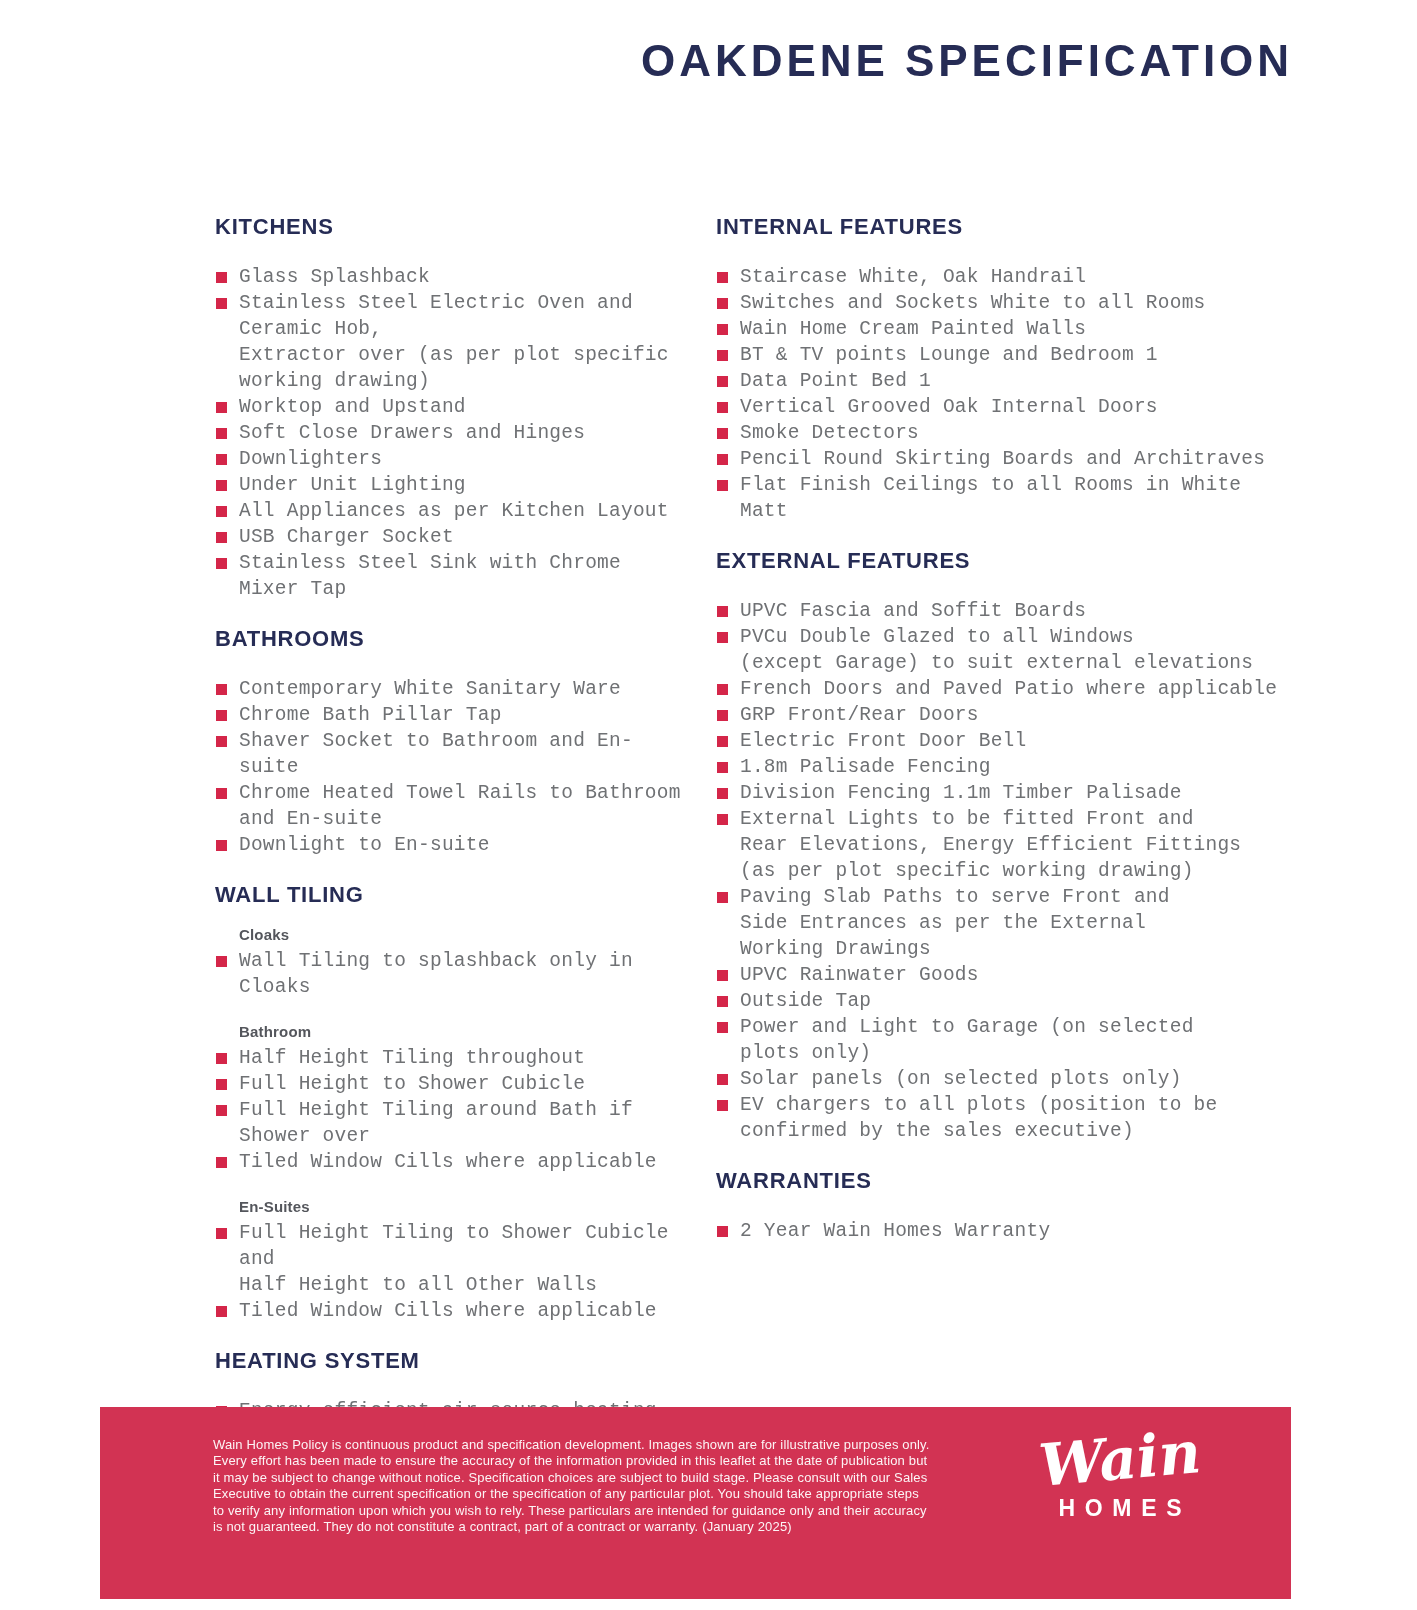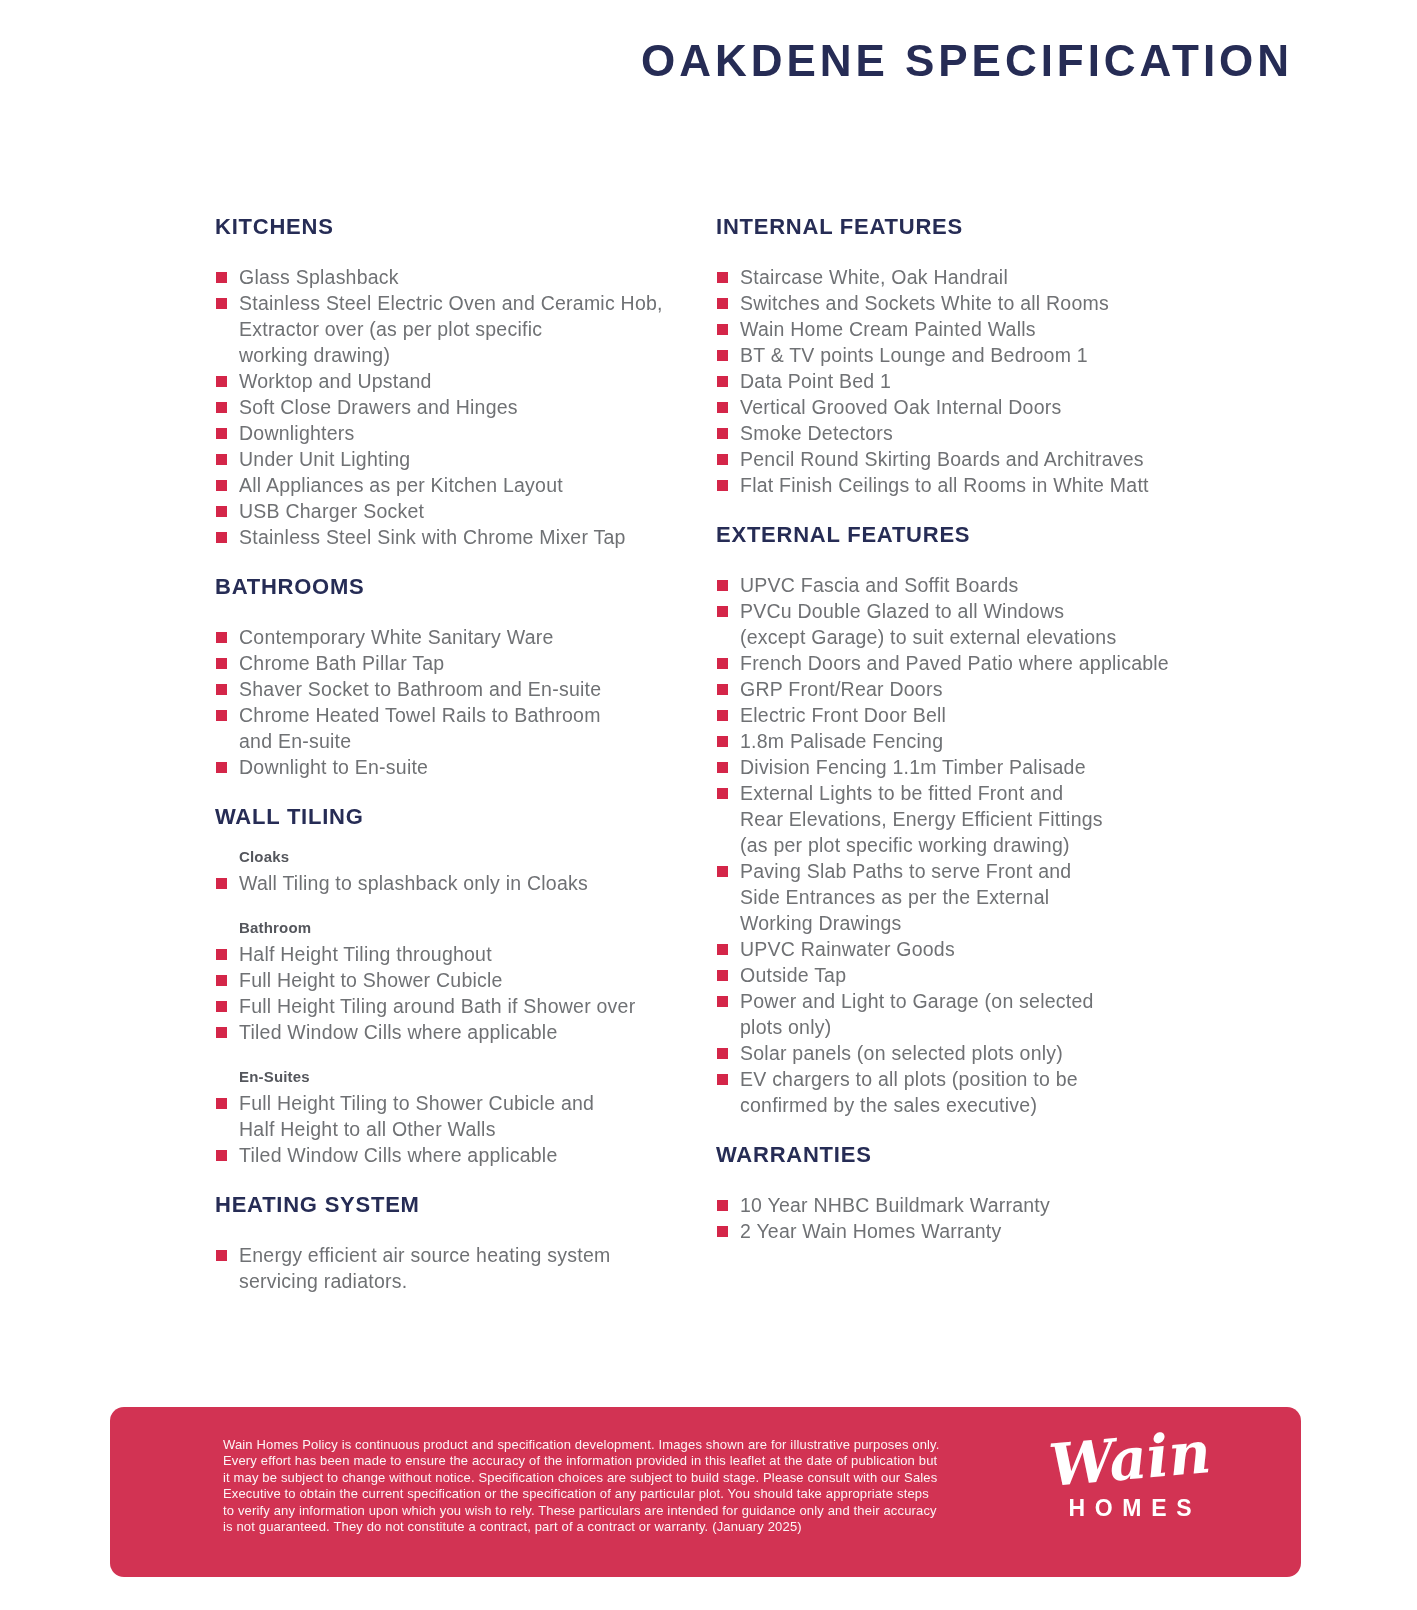--- a/index.html
+++ b/index.html
@@ -18,42 +18,41 @@
     color:var(--navy,#262C55);
   }
   .col{position:absolute;top:214px;}
   .col-left{left:215px;width:475px;}
   .col-right{left:716px;width:575px;}
   .spec-section + .spec-section{margin-top:24px;}
   h2.section-heading{
     margin:0;font-size:22px;line-height:26px;font-weight:bold;
     letter-spacing:0.035em;color:var(--navy,#262C55);
   }
-  ul.spec-list{list-style:none;margin:24px 0 0 0;padding:0;}
+  ul.spec-list{list-style:none;margin:24px 0 0 0;padding:0;font-family:Liberation Mono, monospace;}
   ul.spec-list li{
     position:relative;padding-left:24px;
     font-size:19.5px;line-height:26px;letter-spacing:0.012em;
     color:var(--body-gray,#6F7174);
     white-space:pre-line;
   }
   .bullet{
     position:absolute;left:1px;top:7.5px;width:11px;height:11px;
     background:var(--bullet-red,#D42649);
   }
   h3.subheading{
     margin:19px 0 0 24px;
     font-size:15px;line-height:26px;font-weight:bold;
     letter-spacing:0.012em;color:var(--subheading-gray,#54565C);
   }
   h2.section-heading + h3.subheading{margin-top:14px;}
   h3.subheading + ul.spec-list{margin-top:0;}
   footer.footer{
-    position:absolute;left:110px;top:1407px;width:1191px;height:170px;
+    position:absolute;left:100px;top:1407px;width:1191px;height:192px;
     background:var(--footer-red,#D23353);
-    border-radius:14px;
   }
   .disclaimer{
     position:absolute;left:113px;top:30px;margin:0;width:760px;
     font-size:13px;line-height:16.4px;letter-spacing:0.012em;
     color:rgba(255,255,255,0.95);
     white-space:pre-line;
   }
   .logo{
     position:absolute;left:918px;top:20px;width:204px;
     text-align:center;color:#ffffff;
@@ -169,21 +168,20 @@
           <li><span class="bullet"></span><span class="item-text">Power and Light to Garage (on selected
 plots only)</span></li>
           <li><span class="bullet"></span><span class="item-text">Solar panels (on selected plots only)</span></li>
           <li><span class="bullet"></span><span class="item-text">EV chargers to all plots (position to be
 confirmed by the sales executive)</span></li>
         </ul>
       </section>
       <section class="spec-section">
         <h2 class="section-heading">WARRANTIES</h2>
         <ul class="spec-list">
-          <li><span class="bullet"></span><span class="item-text">10 Year NHBC Buildmark Warranty</span></li>
           <li><span class="bullet"></span><span class="item-text">2 Year Wain Homes Warranty</span></li>
         </ul>
       </section>
     </div>
 
   <footer class="footer">
     <p class="disclaimer">Wain Homes Policy is continuous product and specification development. Images shown are for illustrative purposes only.
 Every effort has been made to ensure the accuracy of the information provided in this leaflet at the date of publication but
 it may be subject to change without notice. Specification choices are subject to build stage. Please consult with our Sales
 Executive to obtain the current specification or the specification of any particular plot. You should take appropriate steps

